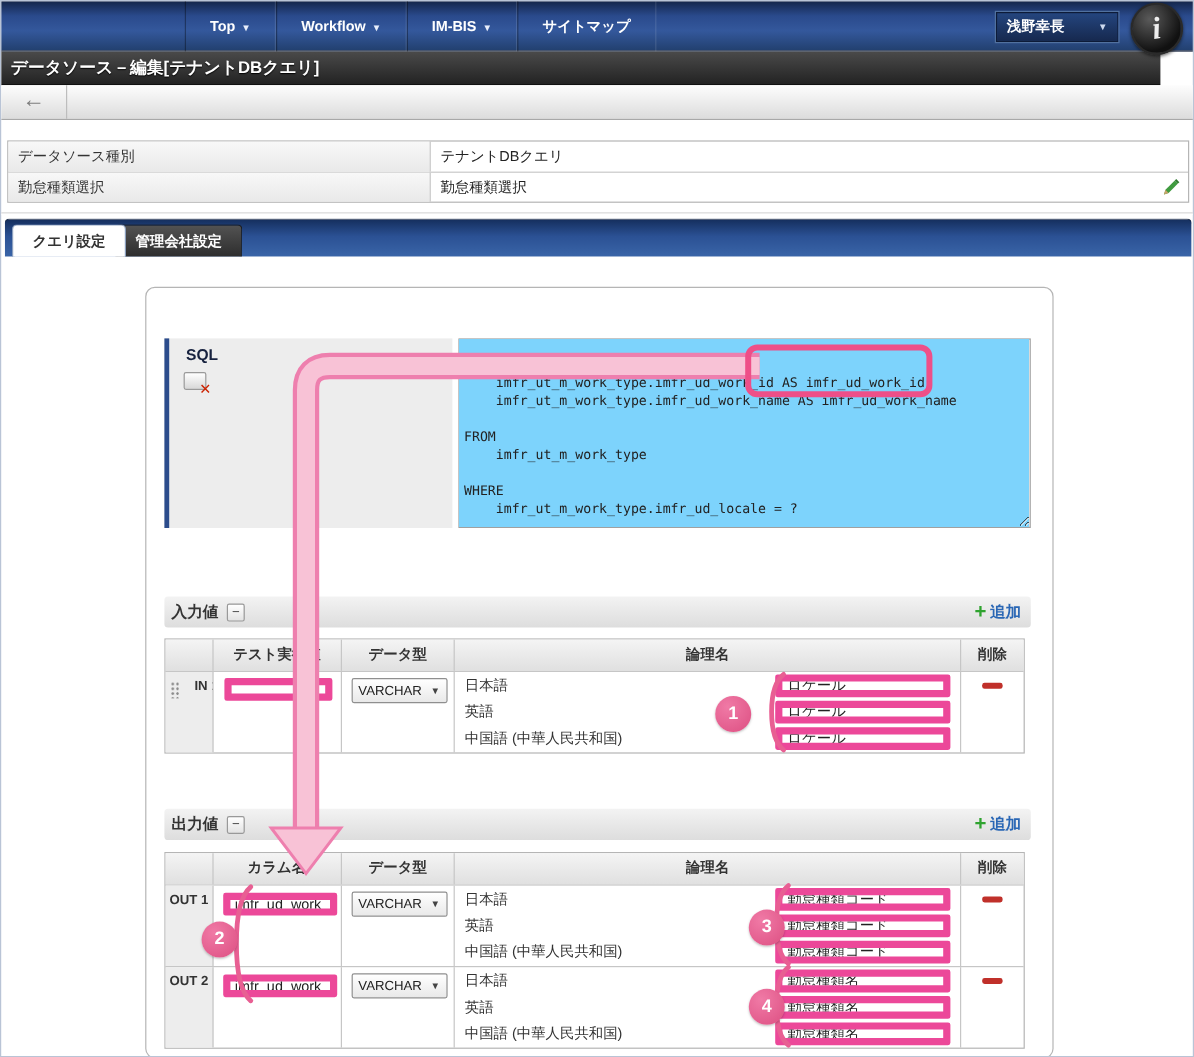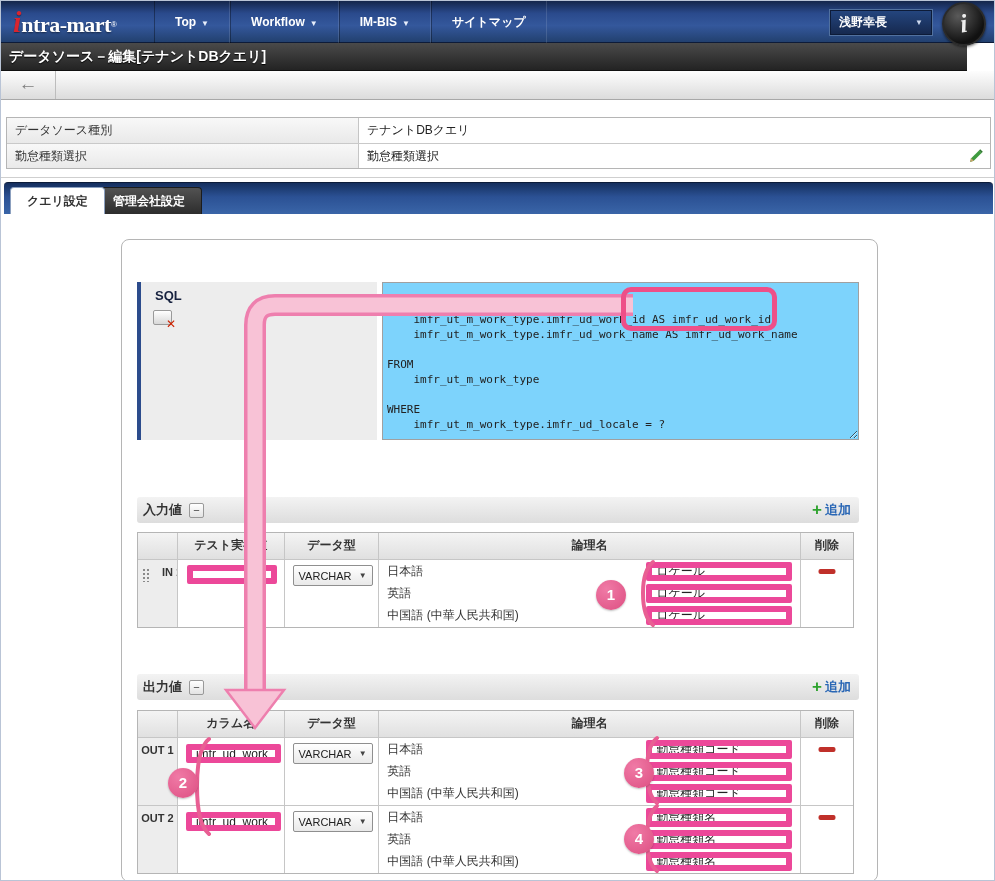--- a/index.html
+++ b/index.html
@@ -140,23 +140,20 @@
            box-shadow:0 1px 2px rgba(0,0,0,.25); }
   .badge1 { left:595px; top:579px; } .badge2 { left:167px; top:767px; }
   .badge3 { left:623px; top:757px; } .badge4 { left:623px; top:823px; }
 </style>
 </head>
 <body>
 
 <div class="page">
 
   <div class="topnav">
-    <div class="logo">
-      <span class="logo-i">i</span><span class="logo-rest">ntra-mart</span><span class="logo-reg">®</span>
-    </div>
     <div class="nav-items">
       <div class="nav-item">
         <span>Top</span><span class="nav-arrow">▼</span>
       </div>
       <div class="nav-item">
         <span>Workflow</span><span class="nav-arrow">▼</span>
       </div>
       <div class="nav-item">
         <span>IM-BIS</span><span class="nav-arrow">▼</span>
       </div>

